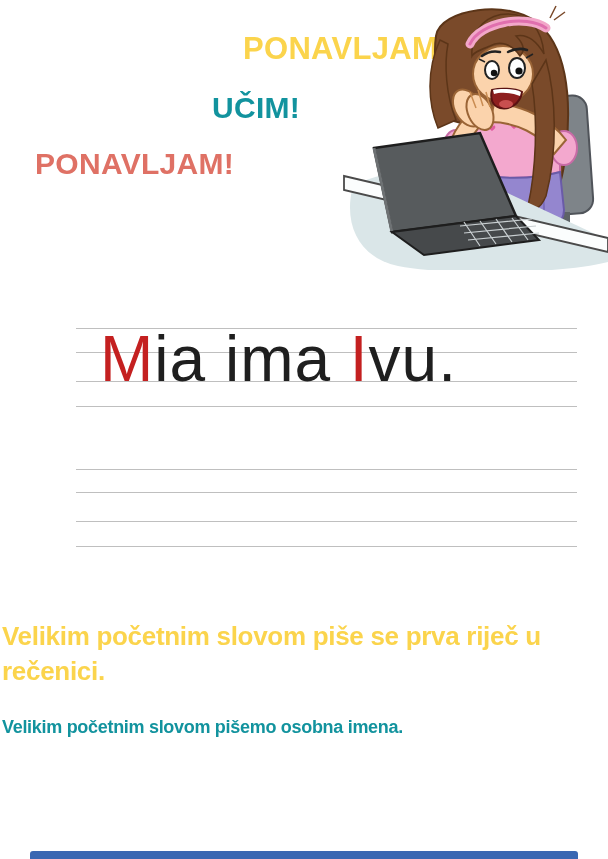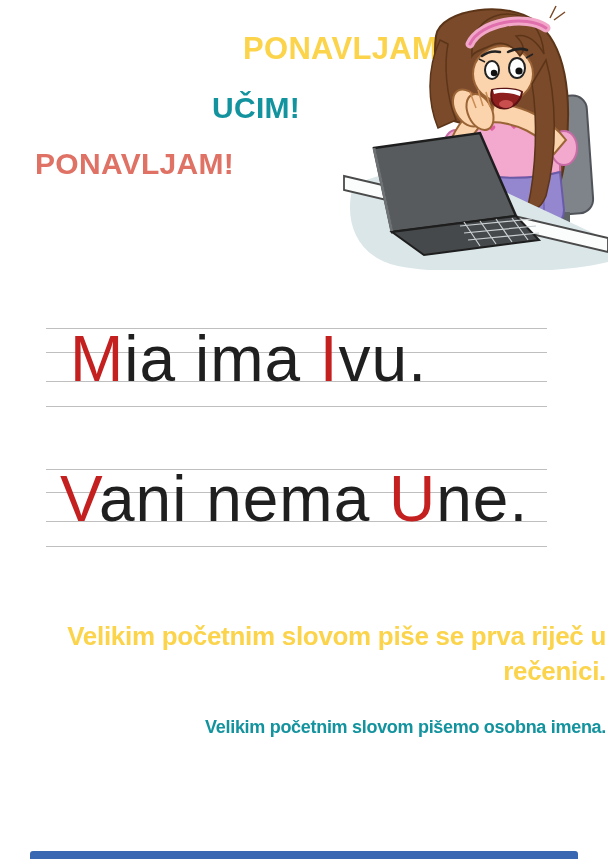--- a/index.html
+++ b/index.html
@@ -12,34 +12,34 @@
     position:relative;background:var(--c-background);
     font-family:"Liberation Sans",sans-serif;overflow:hidden;
   }
   .hdr{position:absolute;font-weight:700;white-space:nowrap;letter-spacing:.3px;}
   .hdr-ponavljam{left:243px;top:30px;font-size:31px;line-height:38px;color:var(--c-yellow);}
   .hdr-ucim{left:212px;top:89px;font-size:30px;line-height:38px;color:var(--c-teal);}
   .hdr-razumijem{left:35px;top:145px;font-size:30px;line-height:38px;color:var(--c-salmon);}
 
   .illustration{position:absolute;left:340px;top:0;width:268px;height:270px;}
 
-  .practice-set{position:absolute;left:46px;width:501px;height:86px;}
+  .practice-set{position:absolute;left:76px;width:501px;height:86px;}
   .practice-set.one{top:326px;}
   .practice-set.two{top:467px;}
   .rule-line{position:absolute;left:0;width:501px;height:1px;background:var(--c-rule-line);}
   .practice-text{
     position:absolute;font-size:64px;line-height:64px;font-weight:400;
     color:var(--c-ink);letter-spacing:1px;white-space:pre;
   }
   .practice-set.one .practice-text{left:24px;top:1px;}
   .practice-set.two .practice-text{left:14px;top:0px;}
   .cap-red{color:var(--c-red);}
 
   .rule-sentence{
-    position:absolute;left:2px;right:2px;text-align:right;font-weight:700;
+    position:absolute;left:2px;right:2px;text-align:left;font-weight:700;
     letter-spacing:-0.3px;
   }
   .rule-1{top:619px;font-size:26px;line-height:35px;color:var(--c-yellow);}
   .rule-2{top:709px;font-size:18px;line-height:36px;color:var(--c-teal);}
 
   .footer-bar{
     position:absolute;left:30px;right:30px;bottom:0;height:8px;
     background:var(--c-footer-blue);border-radius:3px 3px 0 0;
   }
 </style>
@@ -129,19 +129,18 @@
   <div class="rule-line" style="top:55px"></div>
   <div class="rule-line" style="top:80px"></div>
   <div class="practice-text"><span class="cap-red">M</span><span>ia ima </span><span class="cap-red">I</span><span>vu.</span></div>
 </div>
 
 <div class="practice-set two">
   <div class="rule-line" style="top:2px"></div>
   <div class="rule-line" style="top:25px"></div>
   <div class="rule-line" style="top:54px"></div>
   <div class="rule-line" style="top:79px"></div>
-  <div class="practice-text"><span class="cap-red">V</span><span>ani nema </span><span class="cap-red">U</span><span>ne.</span></div>
 </div>
 
 <div class="rule-sentence rule-1">Velikim početnim slovom piše se prva riječ u rečenici.</div>
 <div class="rule-sentence rule-2">Velikim početnim slovom pišemo osobna imena.</div>
 
 <div class="footer-bar"></div>
 
 </body></html>

